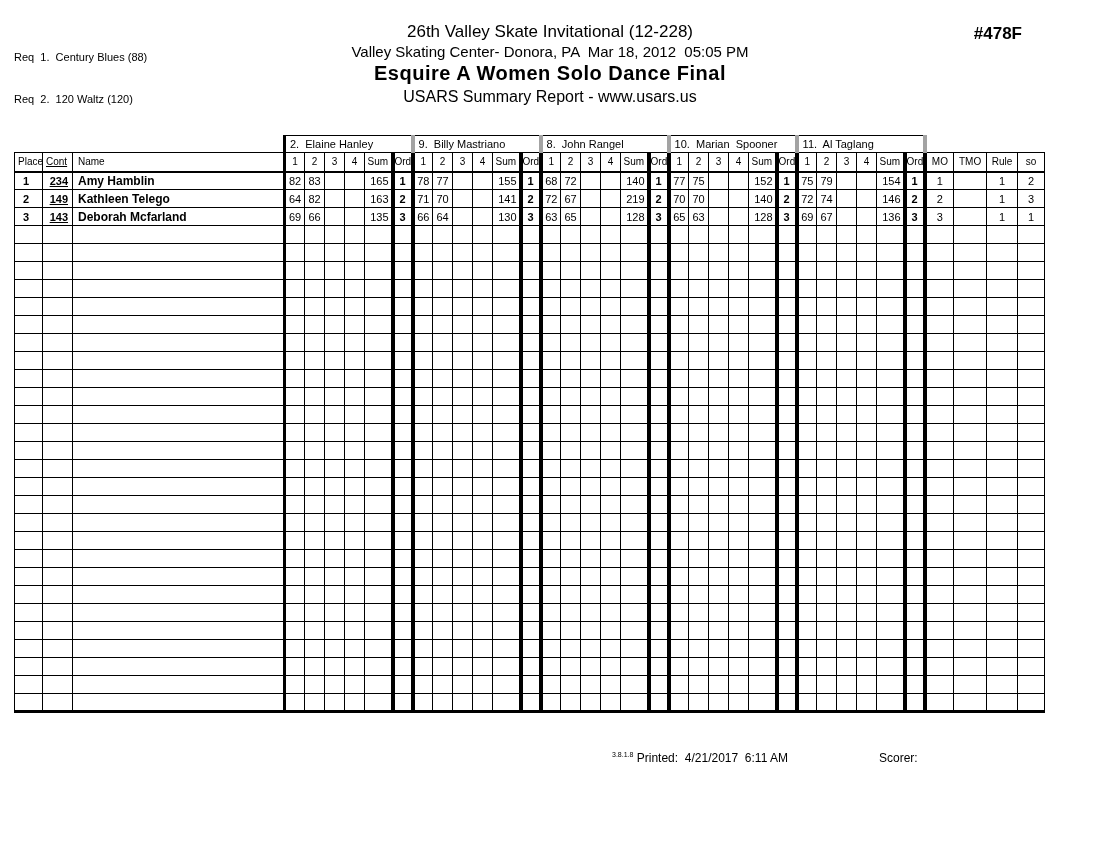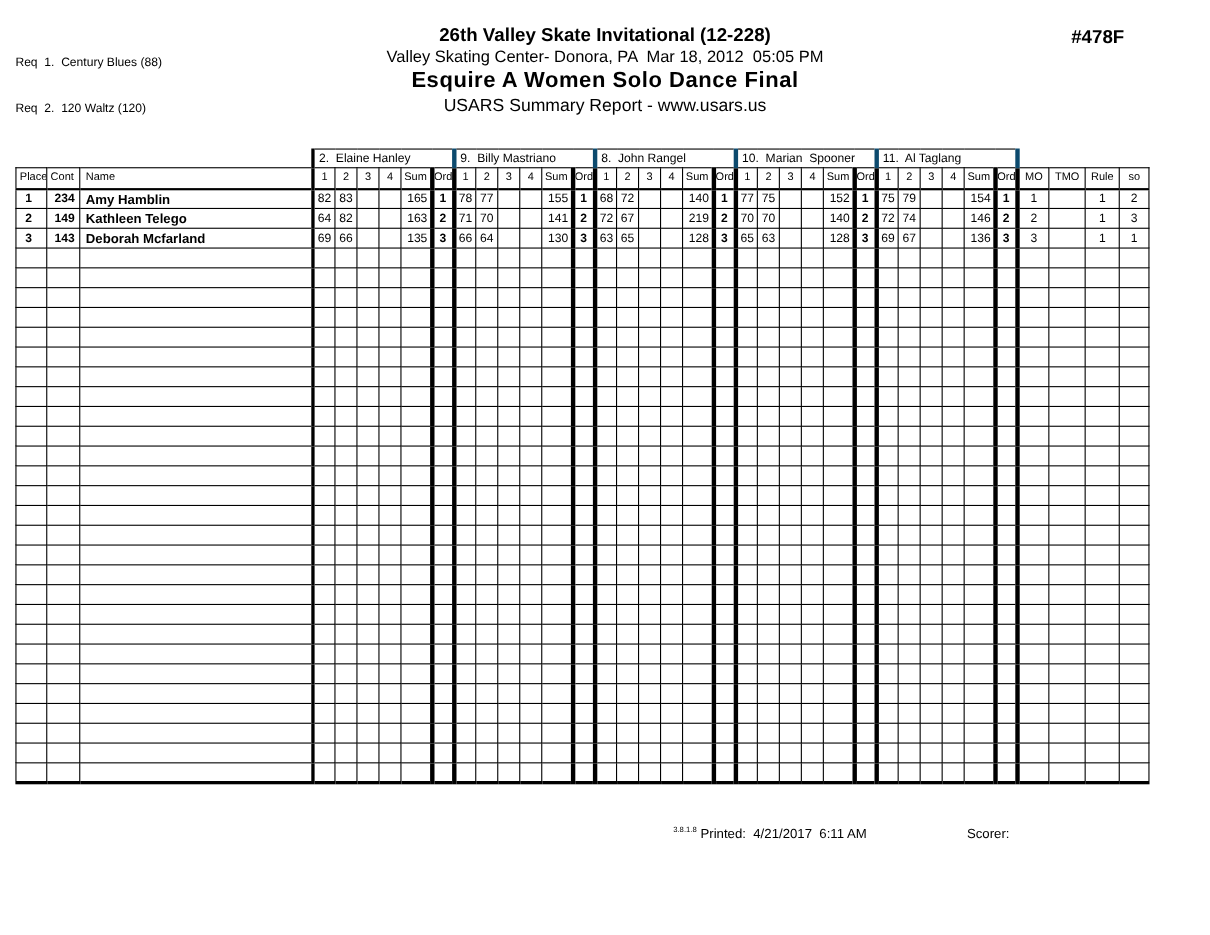--- a/index.html
+++ b/index.html
@@ -2,42 +2,42 @@
 <html><head>
 <meta charset="utf-8">
 <style>
   * { margin:0; padding:0; box-sizing:border-box; }
   html,body { width:1100px; height:850px; background:#ffffff; color:#000;
     font-family:"Liberation Sans", sans-serif; position:relative; overflow:hidden; }
 
   .req-block { position:absolute; left:14px; top:22px; font-size:11px; line-height:14px; white-space:pre; }
 
   .title-block { position:absolute; left:0; top:21px; width:1100px; text-align:center; }
-  .title-main   { font-size:17px; font-weight:bold; line-height:21px; }
+  .title-main   { font-size:17px; font-weight:normal; line-height:21px; }
   .title-venue  { font-size:15px; line-height:19px; white-space:pre; }
   .title-event  { font-size:20px; font-weight:bold; line-height:25px; letter-spacing:0.5px; }
   .title-report { font-size:16px; line-height:21px; }
 
   .event-number { position:absolute; right:78px; top:24px; font-size:17px; font-weight:bold; }
 
   .table-wrap { position:absolute; left:14px; top:135px; }
   table { border-collapse:collapse; table-layout:fixed; width:1030px; }
   td { border:1px solid #000; height:18px; padding:0; font-size:11px;
        overflow:hidden; white-space:nowrap; vertical-align:middle; }
 
   tr.judge-row td { height:17px; }
   td.spacer { border:none; }
-  td.judge-box { border-right:4px solid #0c4a6e; text-align:left; padding-left:4px;
+  td.judge-box { border-right:4px solid #a3a3a3; text-align:left; padding-left:4px;
                  white-space:pre; font-size:11px; }
   td.judge-box.first { border-left:3px solid #000; }
 
   tr.cols-row td { font-size:10px; border-bottom:2px solid #000; height:19px;margin-left:12px; }
 
   .c-place { text-align:left; padding-left:8px; }
-  .c-cont  { text-align:right; padding-right:4px; }
+  .c-cont  { text-align:right; padding-right:4px;text-decoration:underline; }
   .c-name  { text-align:left; padding-left:5px; }
   .c-score { text-align:center; }
   .c-sum   { text-align:right; padding-right:2px; }
   .c-ord   { border-left:4px solid #000; border-right:4px solid #000; text-align:center; }
   .c-right { text-align:center; }
   .blockstart { border-left:3px solid #000; }
 
   tr.cols-row .c-place, tr.cols-row .c-cont { text-align:left; padding-left:3px; }
   tr.cols-row .c-sum { text-align:center; padding-right:0; }
 

